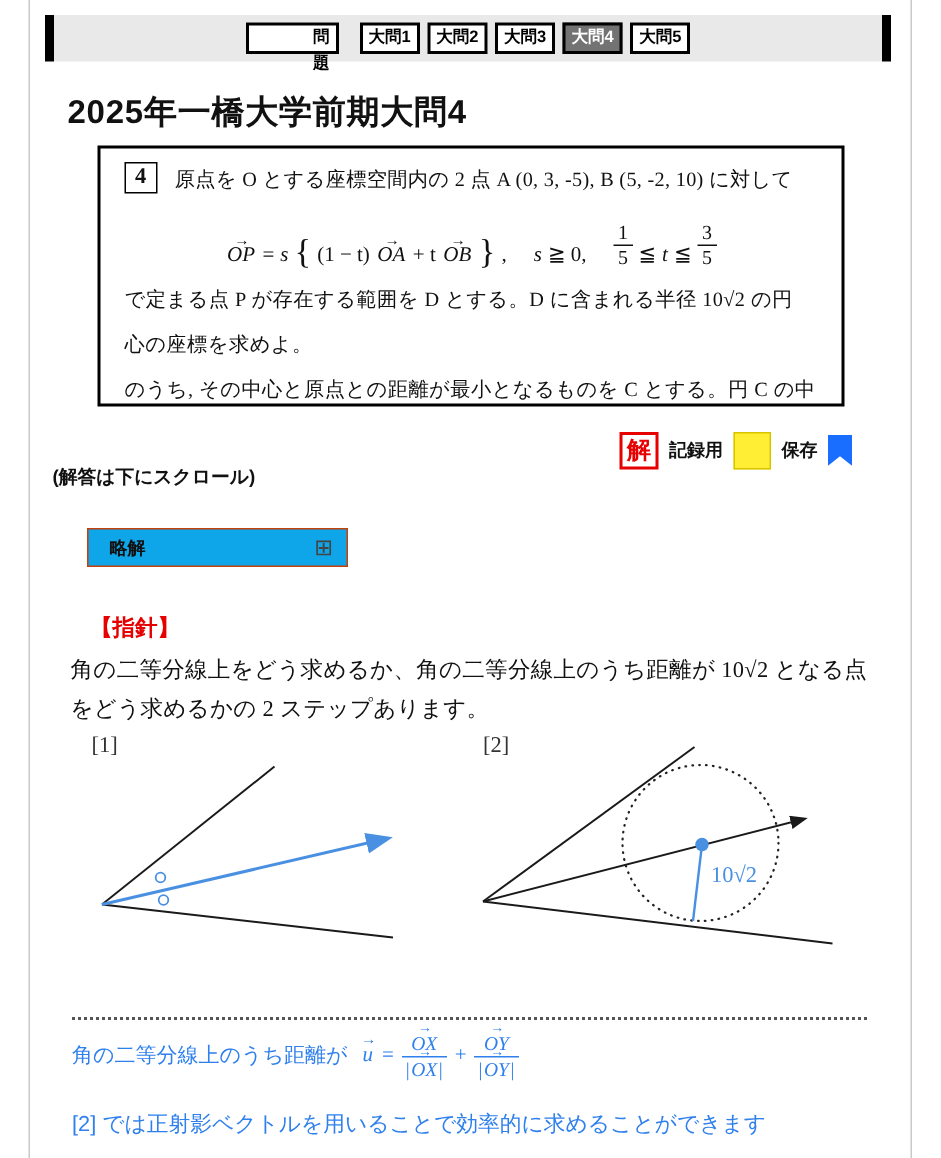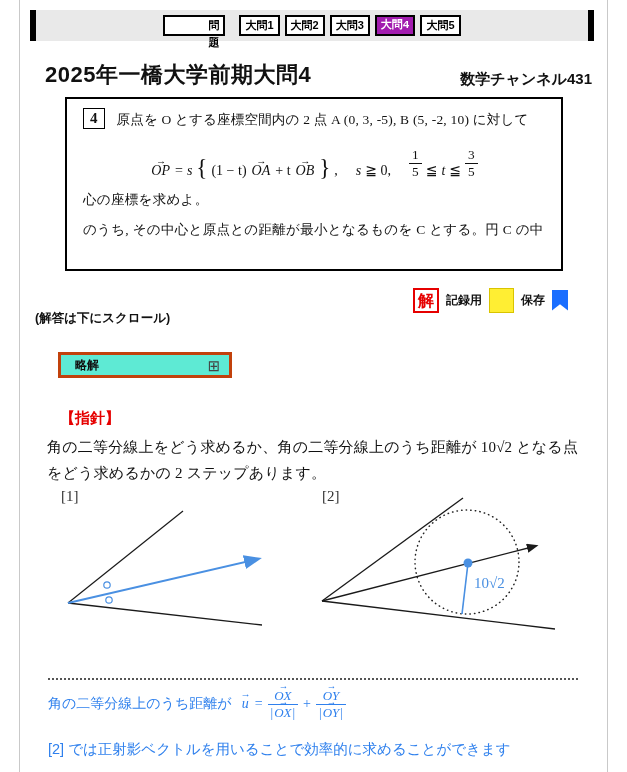--- a/index.html
+++ b/index.html
@@ -11,21 +11,21 @@
   .edge.right { left:607px; }
 
   
   .navbar { position:absolute; left:30px; top:10px; width:564px; height:31px; display:flex; }
   .nav-cap { width:6px; background:#000; }
   .nav-body { flex:1; background:#e9e9e9; display:flex; align-items:center; justify-content:center; gap:5px; }
   .nav-btn { background:#fff; border:2px solid #000; font-weight:bold; font-size:11px;
              height:21px; padding:0 4px; line-height:17px; cursor:pointer;
              font-family:"Liberation Sans", sans-serif; }
   .nav-btn.wide { width:62px; text-align:center; margin-right:9px;padding-left:43px; }
-  .nav-btn.active { background:#a21caf; color:#fff;font-family:Liberation Mono, monospace; }
+  .nav-btn.active { background:#737373; color:#fff; }
 
   
   .title-row { position:absolute; left:45px; top:48px; width:547px; display:flex;
                justify-content:space-between; align-items:flex-end; }
   .page-title { font-size:22px; font-weight:bold; letter-spacing:0.5px;margin-top:12px; }
   .channel { font-size:15px; font-weight:bold; padding-bottom:1px; }
 
   
   .problem-box { position:absolute; left:65px; top:97px; width:498px; height:174px;
                  border:2px solid #000; background:#fff; padding:10px 16px 0 16px;
@@ -56,21 +56,21 @@
   .act-label { font-size:12px; font-weight:bold; }
   .swatch { width:25px; height:25px; background:#ffee33; border:1px solid #d9c400;
             display:inline-block; cursor:pointer; }
   .bookmark { width:16px; height:21px; background:#1a6eff; display:inline-block; cursor:pointer;
               clip-path:polygon(0 0,100% 0,100% 100%,50% 70%,0 100%); }
 
   .scroll-hint { position:absolute; left:35px; top:310px; font-size:12.5px; font-weight:bold; }
 
   
   .accordion { position:absolute; left:58px; top:352px; width:174px; height:26px;
-               background:#5eead4; border:3px solid #c2410c; display:flex; align-items:center;
+               background:#0ea5e9; border:1px solid #c2410c; display:flex; align-items:center;
                justify-content:space-between; padding:0 9px 0 14px; cursor:pointer;gap:42px; }
   .accordion .lab { font-size:12px; font-weight:bold; }
   .accordion .plus { font-size:15px; color:#444; line-height:1; }
 
   
   .g-head { position:absolute; left:60px; top:409px; color:#e60000; font-size:15px; font-weight:bold; }
   .g-lines { position:absolute; left:47px; top:434px; width:540px;
              font-family:"Liberation Serif", serif; font-size:15px; line-height:26px;
              letter-spacing:0.2px; }
 
@@ -104,21 +104,20 @@
     <button class="nav-btn">大問2</button>
     <button class="nav-btn">大問3</button>
     <button class="nav-btn active">大問4</button>
     <button class="nav-btn">大問5</button>
   </div>
   <div class="nav-cap"></div>
 </div>
 
 <div class="title-row">
   <h1 class="page-title">2025年一橋大学前期大問4</h1>
-  <div class="channel">数学チャンネル431</div>
 </div>
 
 <div class="problem-box">
   <div class="q-head">
     <span class="q-num">4</span>
     <span class="q-intro">原点を O とする座標空間内の 2 点 A (0, 3, -5), B (5, -2, 10) に対して</span>
   </div>
   <div class="q-formula">
     <span class="vec">OP</span>
     <span>=</span>
@@ -138,20 +137,21 @@
     </span>
     <span>≦</span>
     <span class="it">t</span>
     <span>≦</span>
     <span class="frac">
       <span class="num">3</span>
       <span class="den">5</span>
     </span>
   </div>
   <div class="q-body">
+    <div>で定まる点 P が存在する範囲を D とする。D に含まれる半径 10√2 の円</div>
     <div>心の座標を求めよ。</div>
     <div>のうち, その中心と原点との距離が最小となるものを C とする。円 C の中</div>
   </div>
 </div>
 
 <div class="actions">
   <span class="kai-badge">解</span>
   <span class="act-label">記録用</span>
   <span class="swatch"></span>
   <span class="act-label">保存</span>

